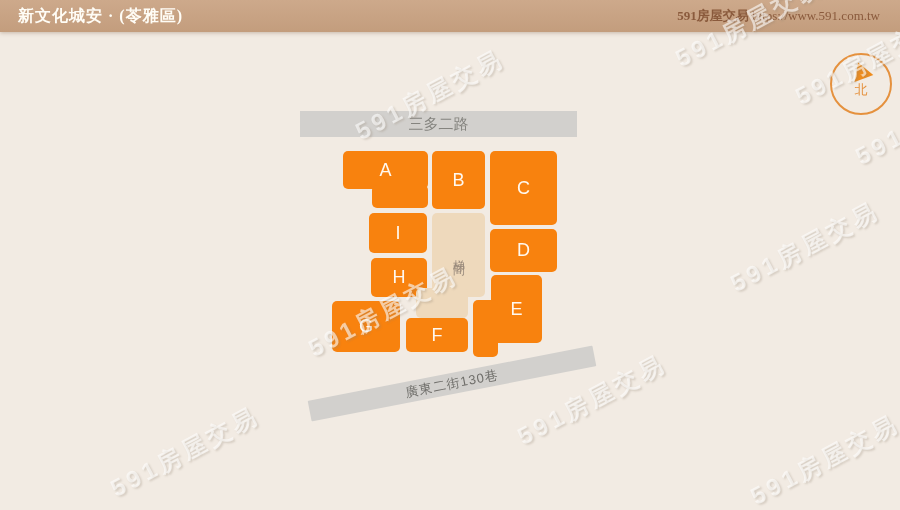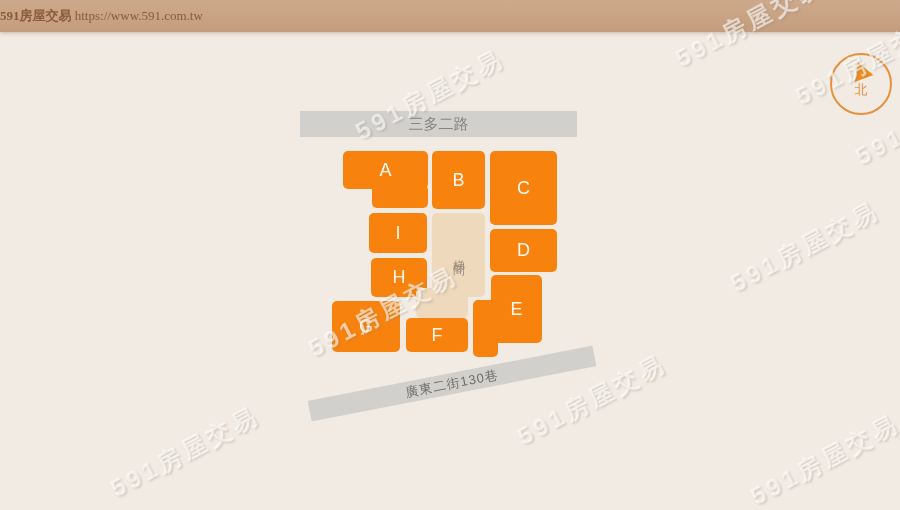--- a/index.html
+++ b/index.html
@@ -89,20 +89,21 @@
   .wm span:nth-child(7) { left:185px; top:452px; }
   .wm span:nth-child(8) { left:825px; top:460px; }
   .wm span:nth-child(9) { left:930px; top:120px; }
 </style>
 </head>
 <body>
 
 <div class="screen">
 
   <div class="header">
+    <div class="header-title">新文化城安 · (苓雅區)</div>
     <div class="header-right">
       <b>591房屋交易</b>
       <span>https://www.591.com.tw</span>
     </div>
   </div>
 
   <div class="compass">
     <div class="compass-arrow"></div>
     <div class="compass-label">北</div>
   </div>

